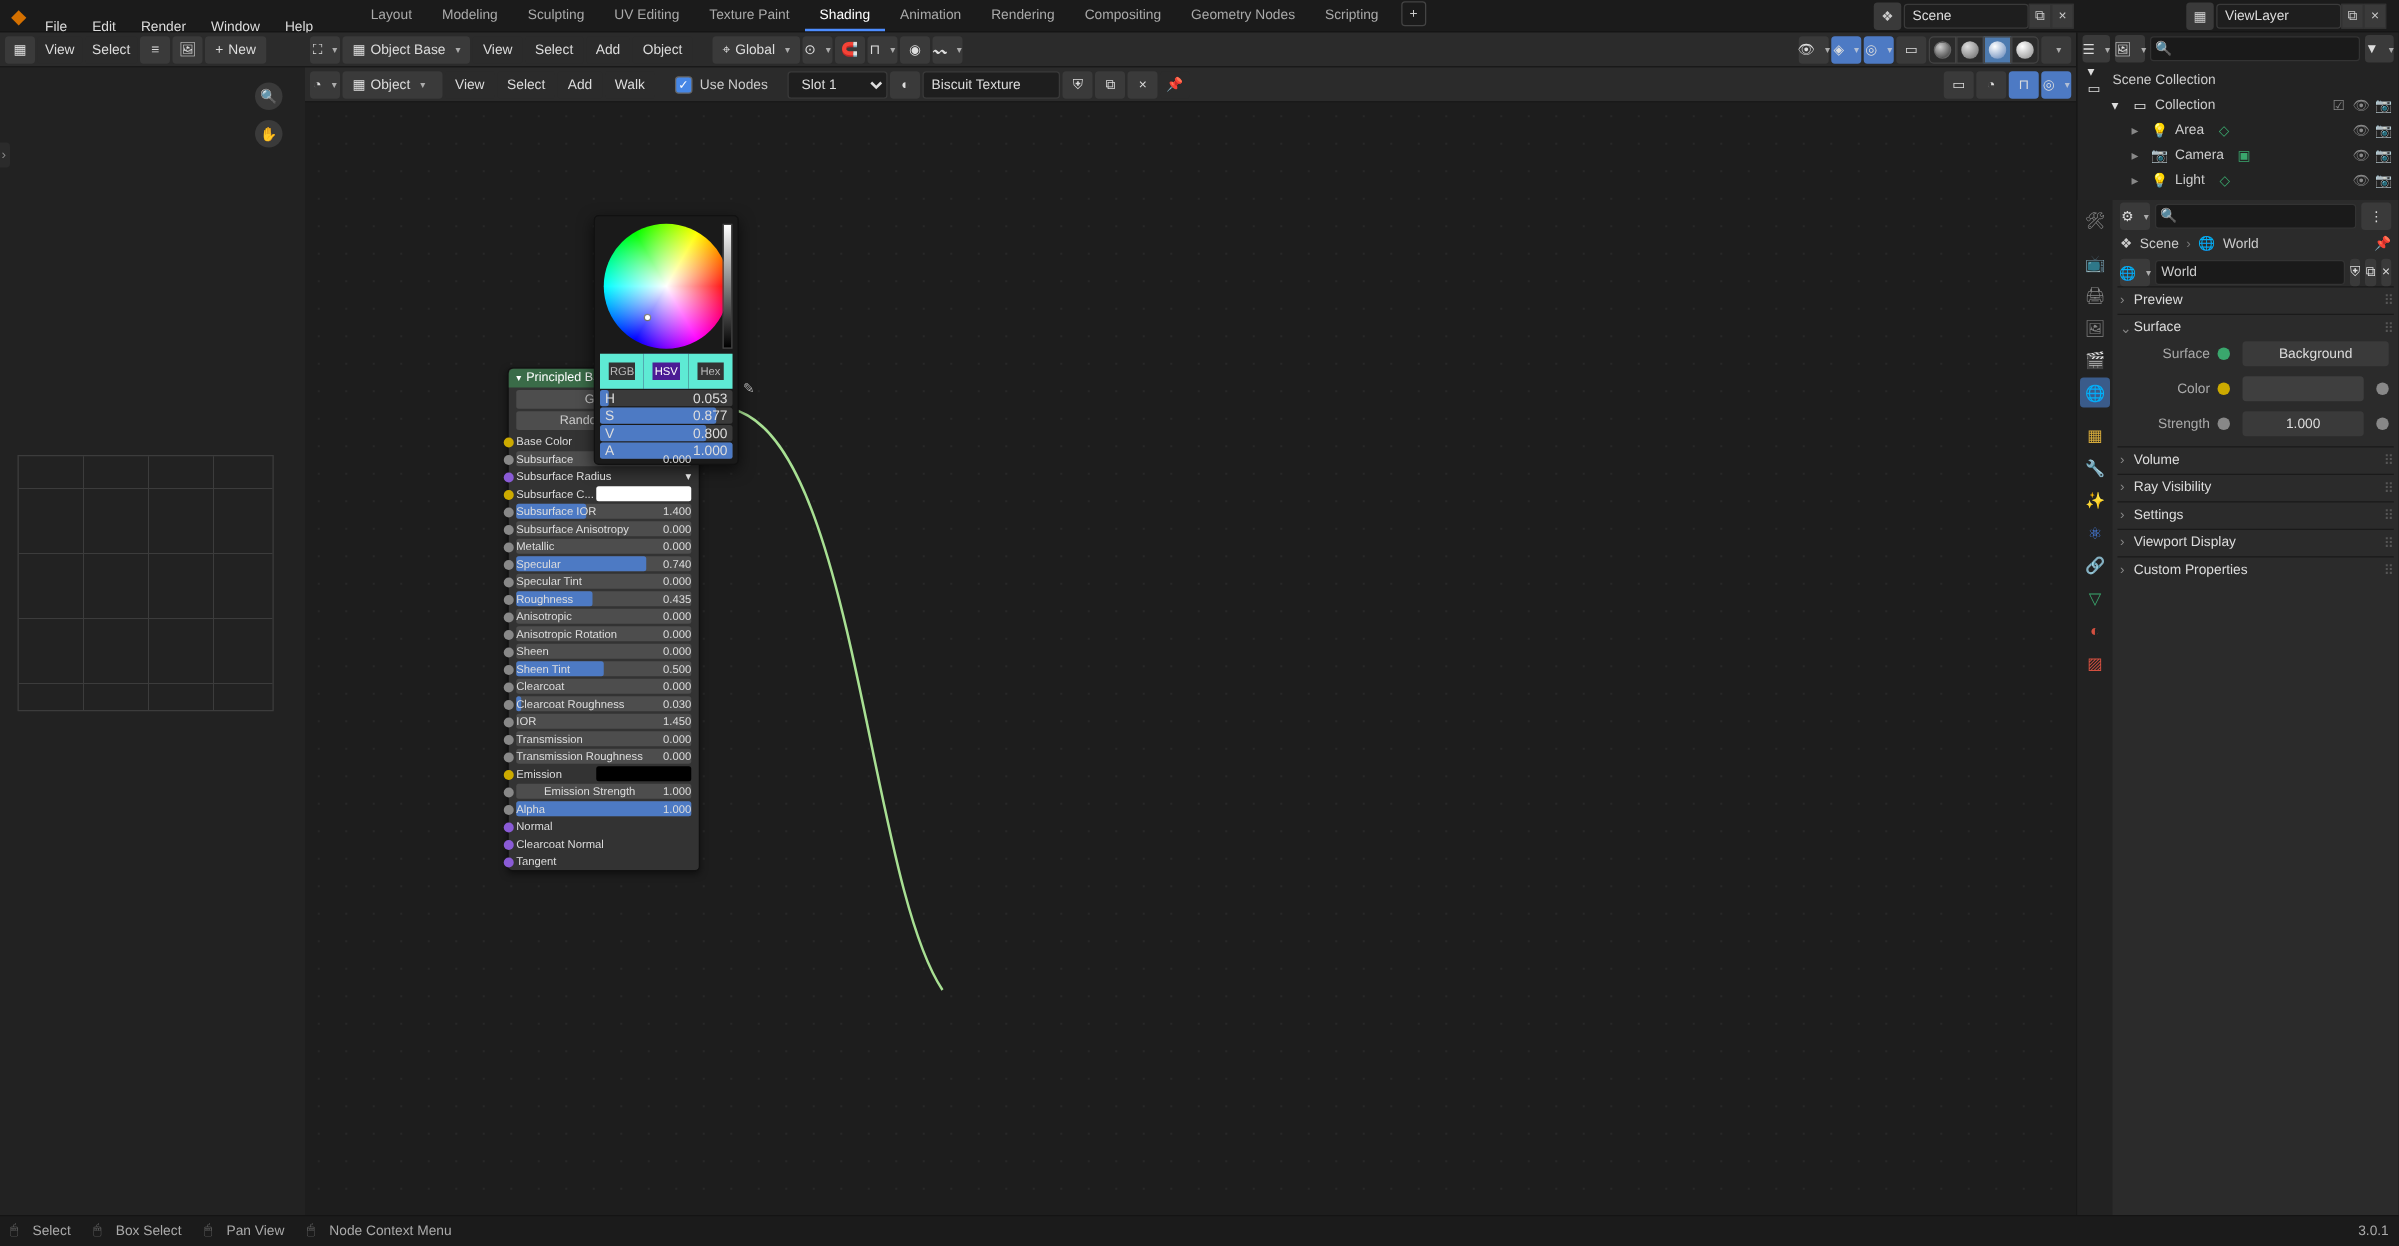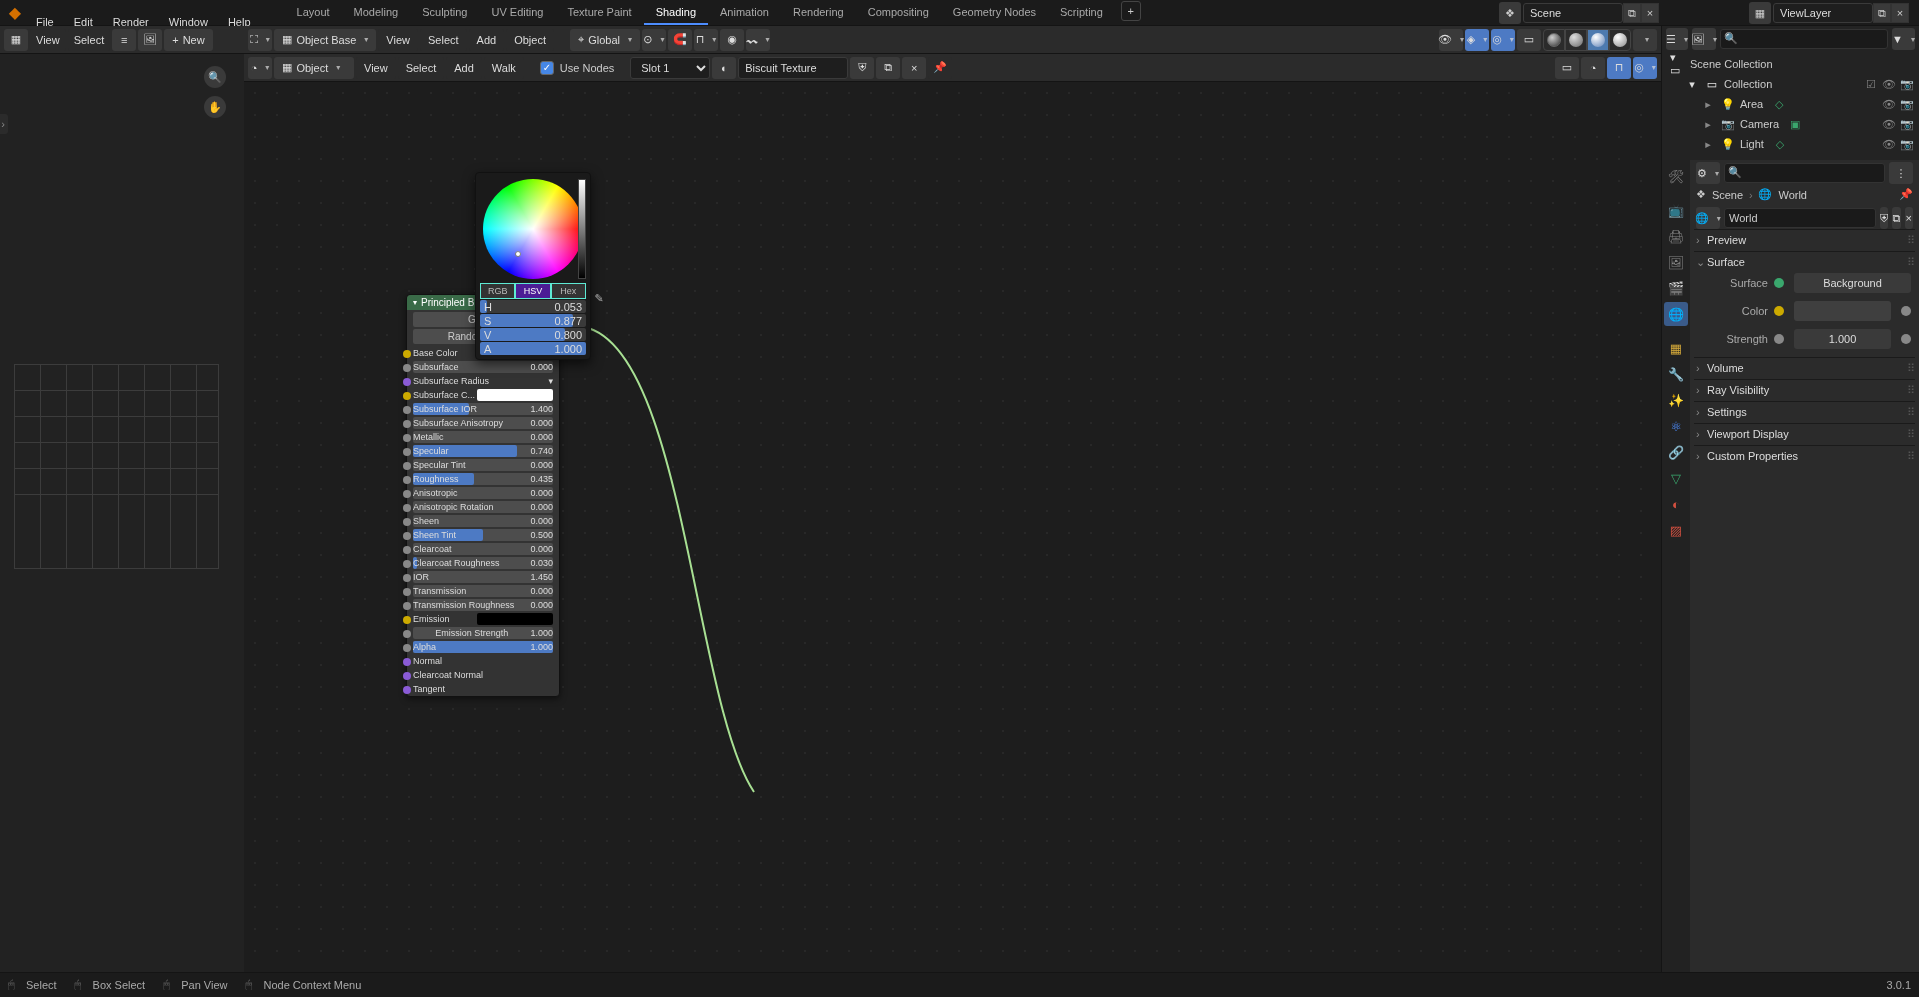--- a/index.html
+++ b/index.html
@@ -78,21 +78,21 @@
 #node .colorbox { position:absolute; left:70px; right:6px; top:1px; bottom:1px; border-radius:2px; }
 
 
 #picker { position:absolute; left:231px; top:90px; width:116px; background:#1a1a1a; border:1px solid #111; border-radius:4px; padding:4px; box-shadow:0 4px 12px rgba(0,0,0,.6); }
 #wheel { width:100px; height:100px; border-radius:50%; margin:2px auto 4px auto; position:relative;
   background:conic-gradient(from 90deg, red, magenta, blue, cyan, lime, yellow, red); }
 #wheel::after { content:""; position:absolute; inset:0; border-radius:50%; background:radial-gradient(circle, white 0%, transparent 70%); }
 #wheel .cursor { position:absolute; width:6px; height:6px; border:1px solid #222; border-radius:50%; background:#fff; }
 #valstrip { position:absolute; right:4px; top:6px; width:8px; height:100px; background:linear-gradient(to bottom, #fff, #000); border:1px solid #444; }
 #tabs3 { display:flex; margin-top:2px; }
-#tabs3 .t { flex:1; text-align:center; padding:2px 0; font-size:9px; background:#333; border:1px solid #5eead4; cursor:pointer; color:#bbb; }
+#tabs3 .t { flex:1; text-align:center; padding:2px 0; font-size:9px; background:#333; border:7px solid #5eead4; cursor:pointer; color:#bbb; }
 #tabs3 .t.active { background:#4c1d95; color:#fff; }
 #picker .hsva { height:13px; position:relative; margin-top:1px; background:#3a3a3a; border-radius:2px; font-size:9px; display:flex; align-items:center; padding:0 4px; color:#ddd; }
 #picker .hsva .fill { position:absolute; left:0; top:0; bottom:0; background:#4d7ac4; border-radius:2px; }
 #picker .hsva span { position:relative; z-index:2; }
 #picker .hsva .v { margin-left:auto; position:relative; z-index:2; }
 #eyedrop { position:absolute; right:-16px; bottom:54px; width:14px; height:14px; display:flex; align-items:center; justify-content:center; color:#aaa; }
 
 
 #outliner { position:absolute; right:0; top:26px; width:258px; height:134px; background:#232323; border-left:1px solid #141414; }
 #outliner .hdr { height:26px; display:flex; align-items:center; padding:0 4px; gap:4px; }

